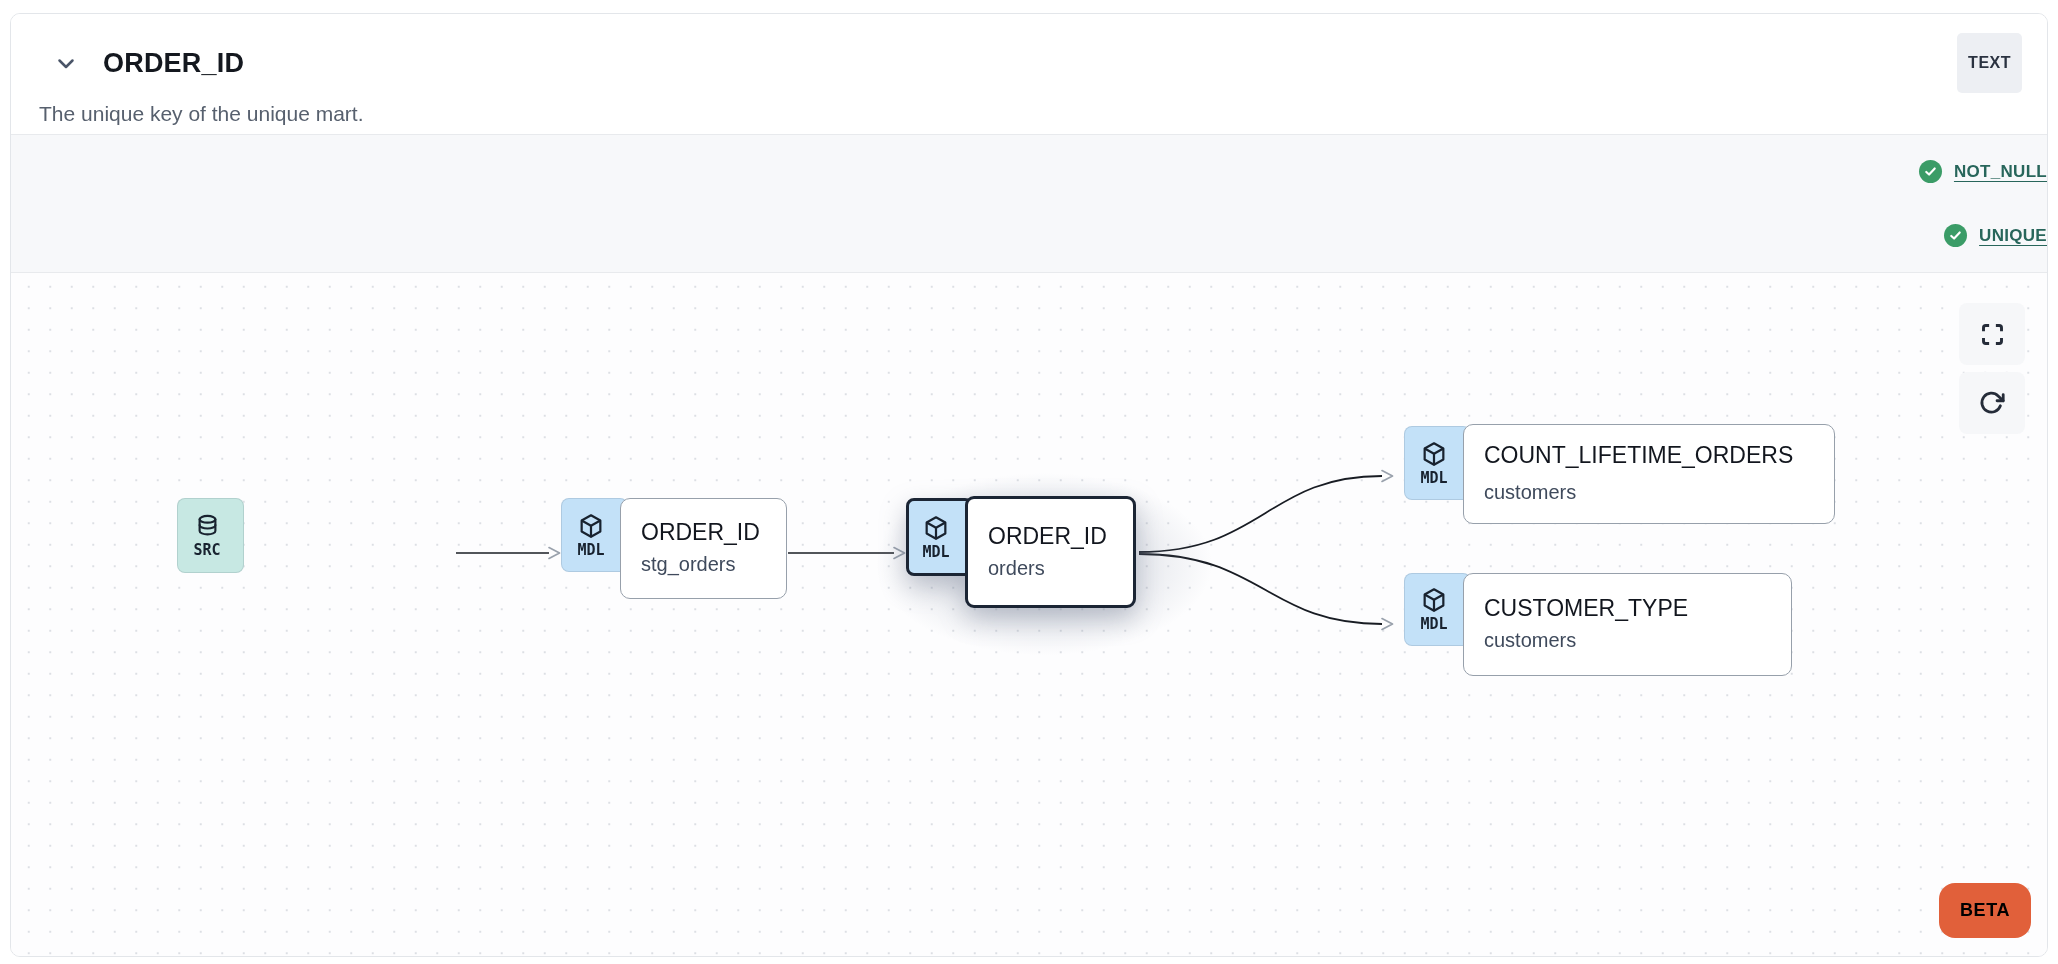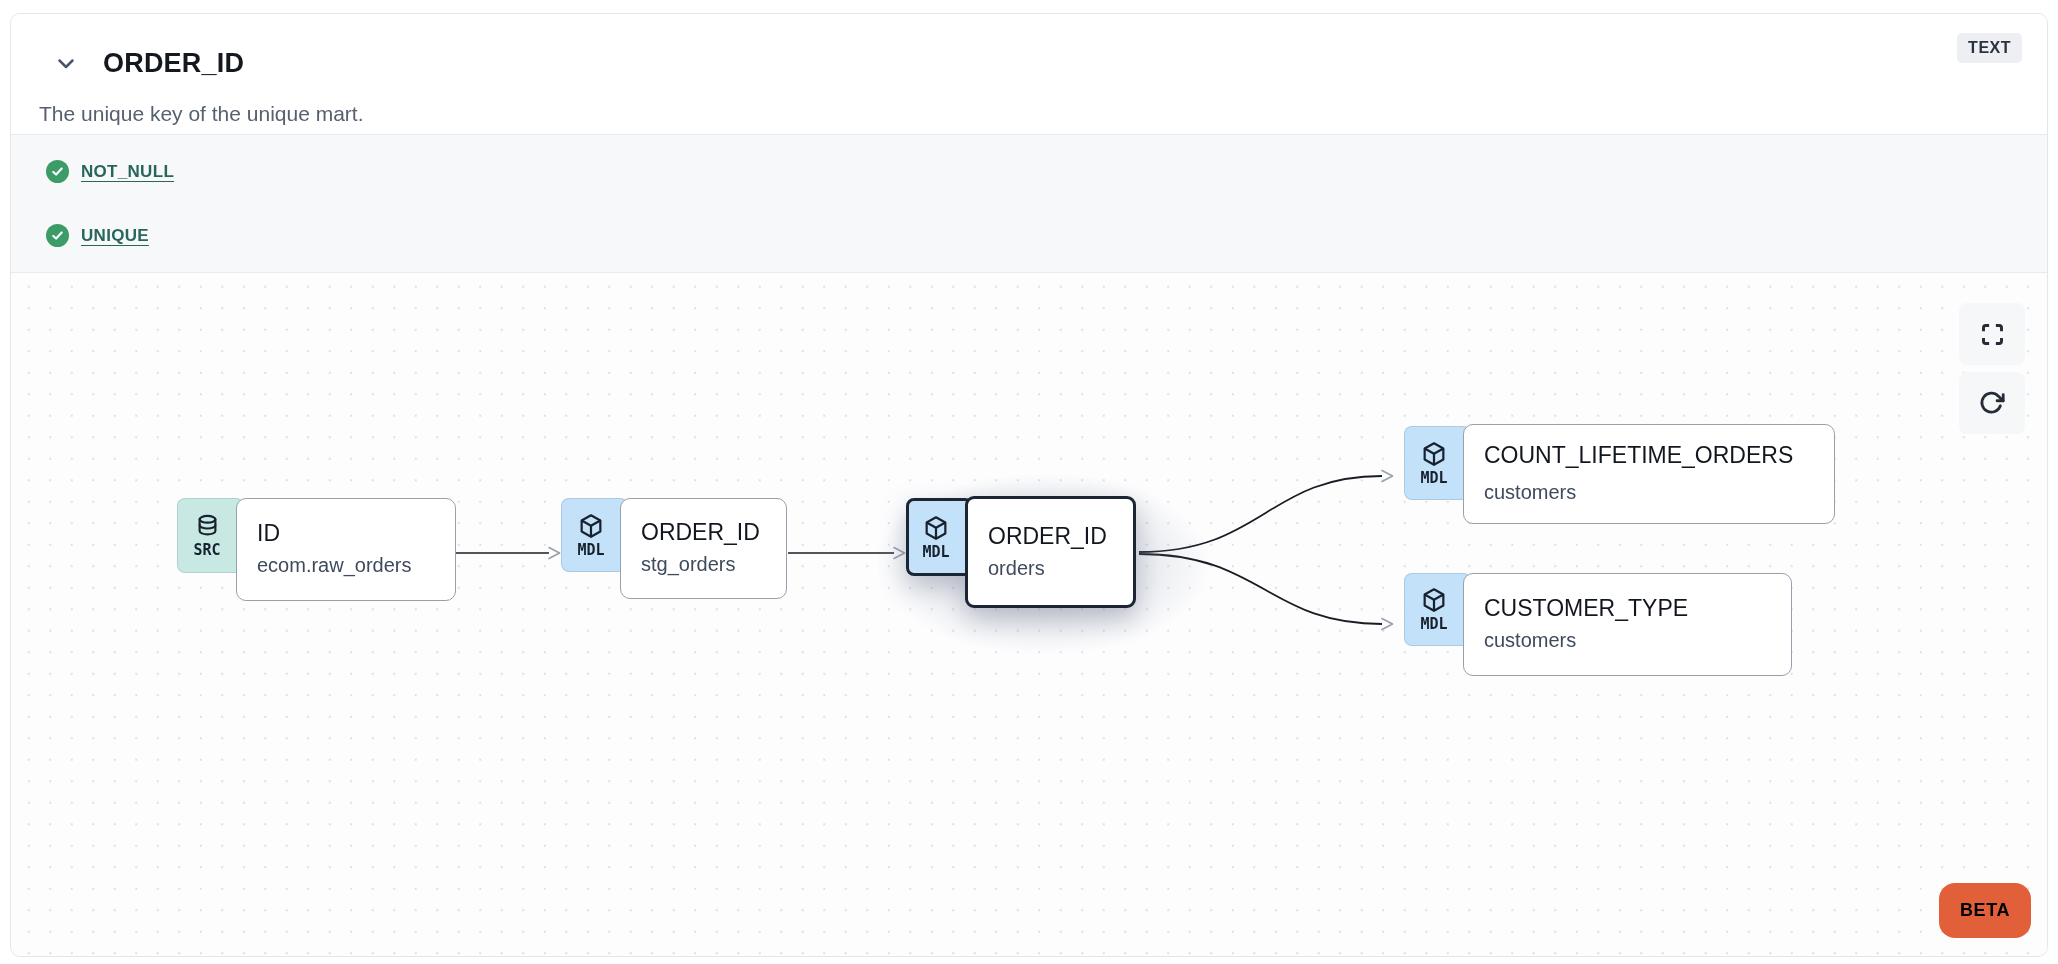--- a/index.html
+++ b/index.html
@@ -9,26 +9,26 @@
   .panel { position:absolute; left:10px; top:13px; width:2038px; height:944px;
            background:#ffffff; border:1px solid #e3e6ea; border-radius:10px; overflow:hidden; }
 
   
   .hdr { position:relative; height:120px; background:#ffffff; }
   .hdr-row { position:absolute; left:0; top:34px; display:flex; align-items:center; }
   .chev-btn { margin-left:43px; width:24px; height:24px; display:flex; align-items:center;
               justify-content:center; cursor:pointer; background:none; border:none; }
   .hdr-title { margin-left:25px; font-size:27px; font-weight:700; color:#14181f; letter-spacing:.2px; }
   .type-badge { position:absolute; top:19px; right:25px; background:#edeff3; color:#2a3240;
-                font-size:16px; font-weight:700; letter-spacing:.5px; padding:6px 11px; border-radius:5px; }
+                font-size:16px; font-weight:700; letter-spacing:.5px; padding:21px 11px; border-radius:5px; }
   .hdr-desc { position:absolute; left:28px; top:88px; font-size:21px; color:#57606e; }
 
   
   .tests { height:139px; background:#f7f8fa; border-top:1px solid #e8eaed; border-bottom:1px solid #e8eaed;
-           display:flex; flex-direction:column; justify-content:center; gap:41px; padding-left:35px; }
+           display:flex; flex-direction:column; justify-content:center; gap:41px; padding-left:35px;align-items:flex-end; }
   .test-row { display:flex; align-items:center; gap:12px; }
   .check { width:23px; height:23px; border-radius:50%; background:#3b9c67; display:flex;
            align-items:center; justify-content:center; flex:none; }
   .test-link { font-size:17px; font-weight:700; color:#28665b; text-decoration:underline;
                text-underline-offset:4px; cursor:pointer; letter-spacing:.3px; }
 
   
   .canvas { position:relative; width:2038px; height:685px; background:#fdfdfe;
             background-image:radial-gradient(circle,#dcdfe4 1.25px,transparent 1.35px);
             background-size:21.5px 21.5px; background-position:7px 3px; }
@@ -127,24 +127,20 @@
       <div class="nbadge src" style="height:75px;">
         <span>
           <svg width="27" height="27" viewBox="0 0 24 24" fill="none" stroke="#18222f" stroke-width="1.9" stroke-linecap="round" stroke-linejoin="round">
             <ellipse cx="12" cy="5.6" rx="7" ry="3"></ellipse>
             <path d="M5 5.6v5.2c0 1.66 3.13 3 7 3s7-1.34 7-3V5.6"></path>
             <path d="M5 10.8v5.2c0 1.66 3.13 3 7 3s7-1.34 7-3v-5.2"></path>
           </svg>
         </span>
         <span class="blabel">SRC</span>
       </div>
-      <div class="ncard" style="width:220px; height:103px;">
-        <div class="ntitle">ID</div>
-        <div class="nsub">ecom.raw_orders</div>
-      </div>
     </div>
 
     <div class="node" style="left:550px; top:225px;">
       <div class="nbadge mdl" style="height:74px;">
         <span>
           <svg width="28" height="28" viewBox="0 0 24 24" fill="none" stroke="#18222f" stroke-width="1.9" stroke-linecap="round" stroke-linejoin="round">
             <path d="M12 2.8 L20 7.3 V16.7 L12 21.2 L4 16.7 V7.3 Z"></path>
             <path d="M4.4 7.5 L12 11.8 L19.6 7.5"></path>
             <path d="M12 11.8 V21"></path>
           </svg>

